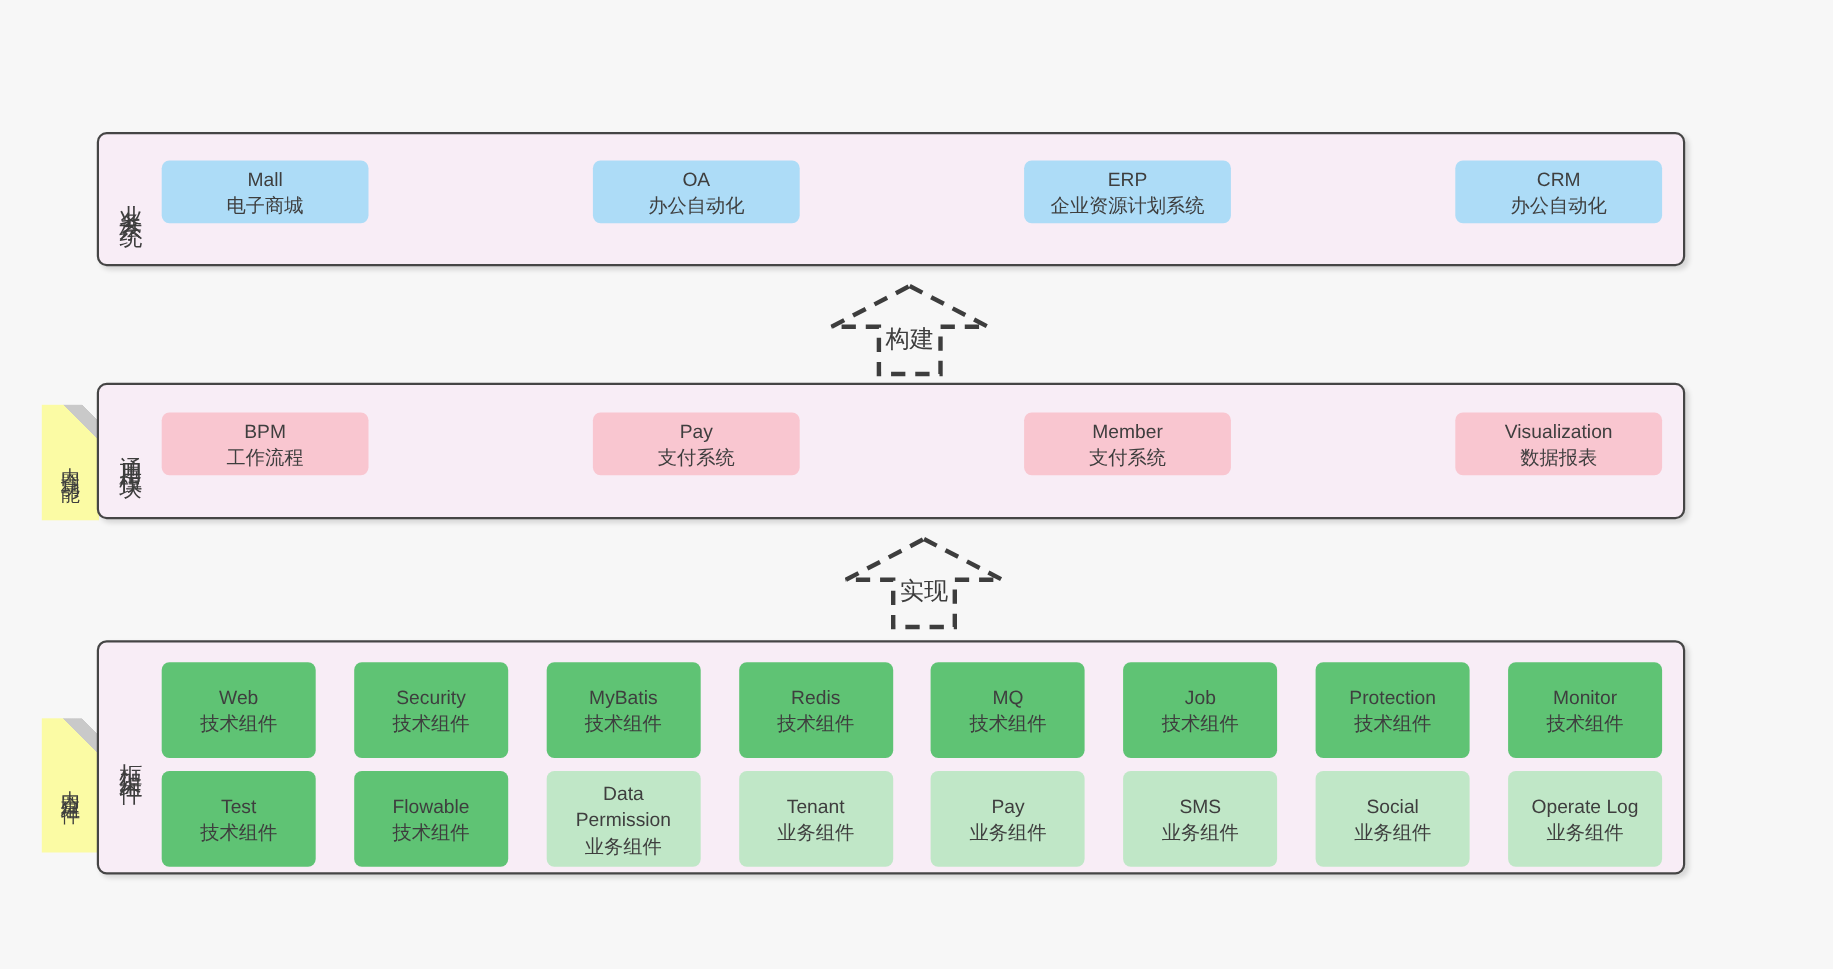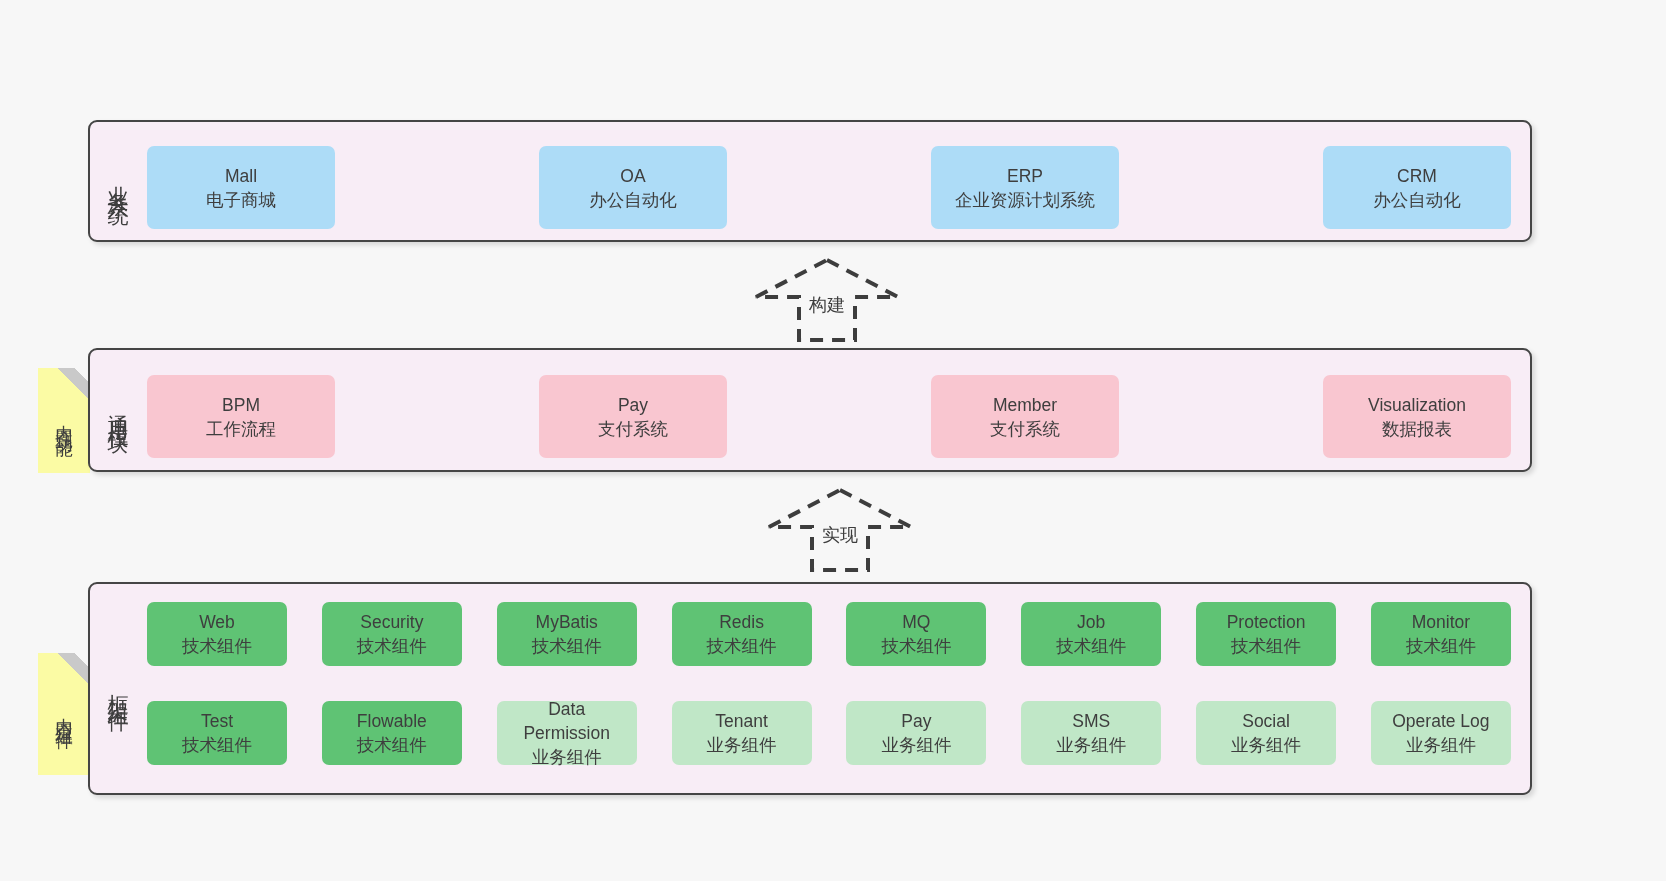--- a/index.html
+++ b/index.html
@@ -38,36 +38,36 @@
   #section-business .row{top:24px;}
   #section-modules .row{top:25px;}
   #section-framework .row0{top:18px;}
   #section-framework .row1{top:117px;}
 
   .box{
     box-sizing:border-box;border-radius:7px;
     display:flex;flex-direction:column;justify-content:center;align-items:center;
     text-align:center;line-height:24px;font-size:17.5px;color:#3e3e3e;
   }
-  .row-wide .box{width:188px;height:83px;padding:0 20px;}
-  .row-narrow .box{width:140px;height:64px;padding:0 16px;}
+  .row-wide .box{width:188px;height:57px;padding:0 20px;}
+  .row-narrow .box{width:140px;height:87px;padding:0 16px;}
   .v-blue{background:var(--blue);}
   .v-red{background:var(--red);}
   .v-pink{background:var(--pink);}
   .v-green{background:var(--green);}
   .v-green-light{background:var(--green-light);}
 
   .arrow{position:absolute;width:150px;height:86px;z-index:2;}
   #arrow-build{left:752px;top:257px;}
   #arrow-implement{left:765px;top:487px;}
   .arrow svg{position:absolute;left:0;top:0;}
   .arrow path{fill:none;stroke:var(--text);stroke-width:4;stroke-dasharray:13 9;}
   .arrow-label{
     position:absolute;left:50%;top:36px;transform:translateX(-50%);
-    background:var(--page-bg);padding:0 3px;font-size:18px;color:var(--text);white-space:nowrap;
+    background:var(--page-bg);padding:0 3px;font-size:22px;color:var(--text);white-space:nowrap;
   }
 
   .note{
     position:absolute;left:38px;width:52px;z-index:0;
     display:flex;align-items:center;justify-content:center;
     background:linear-gradient(225deg, var(--page-bg) 0 11px, var(--note-fold) 11px 23px, var(--note-bg) 23px);
   }
   #note-functions{top:368px;height:105px;}
   #note-components{top:653px;height:122px;}
   .note span{

